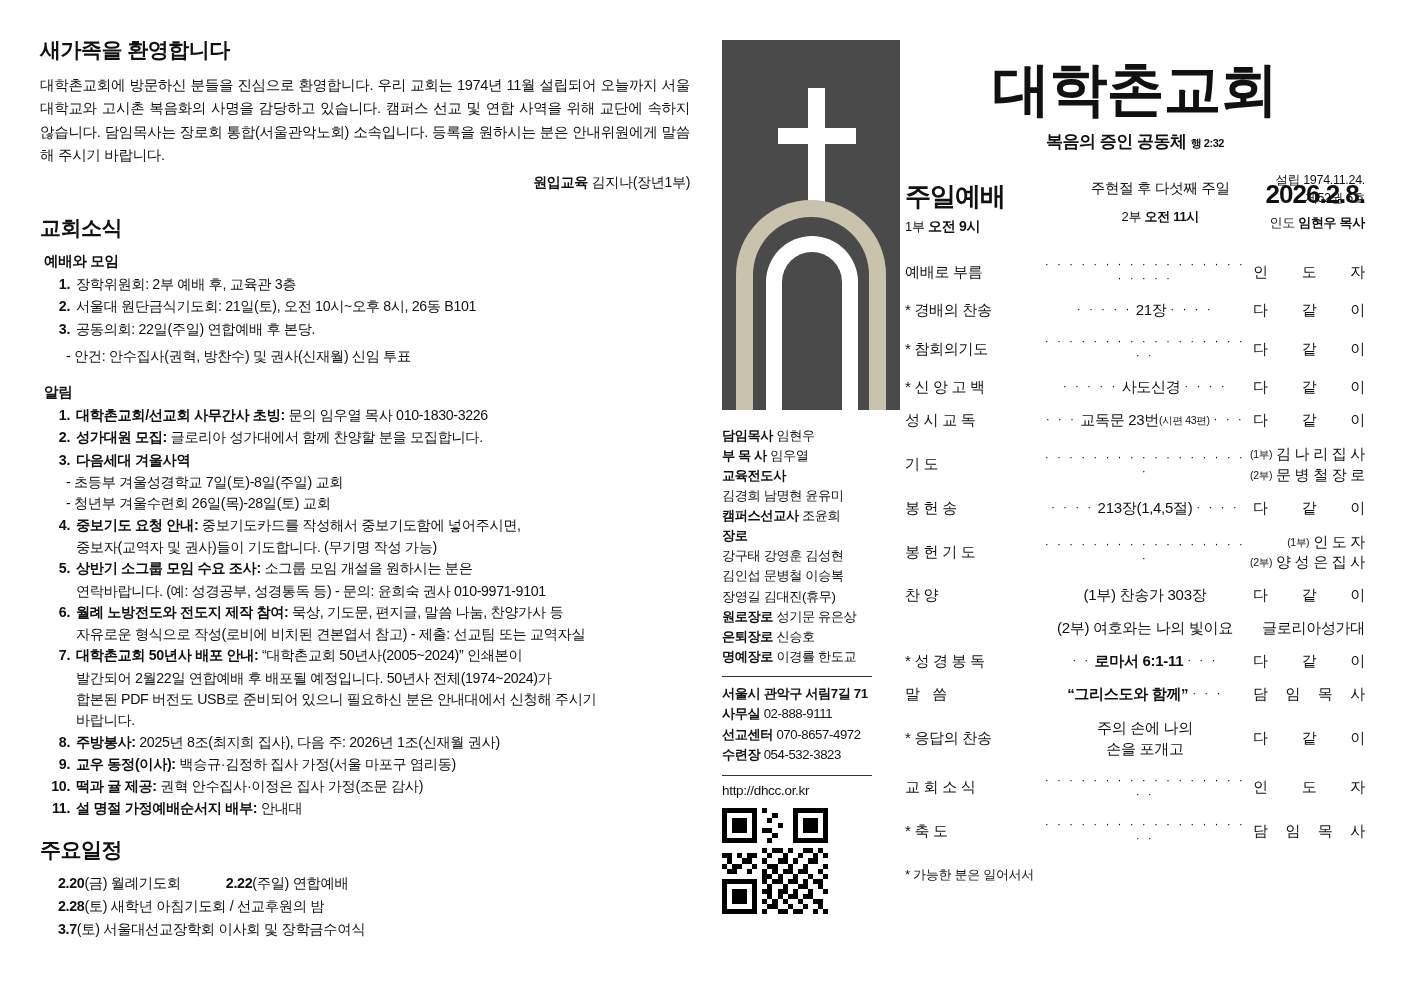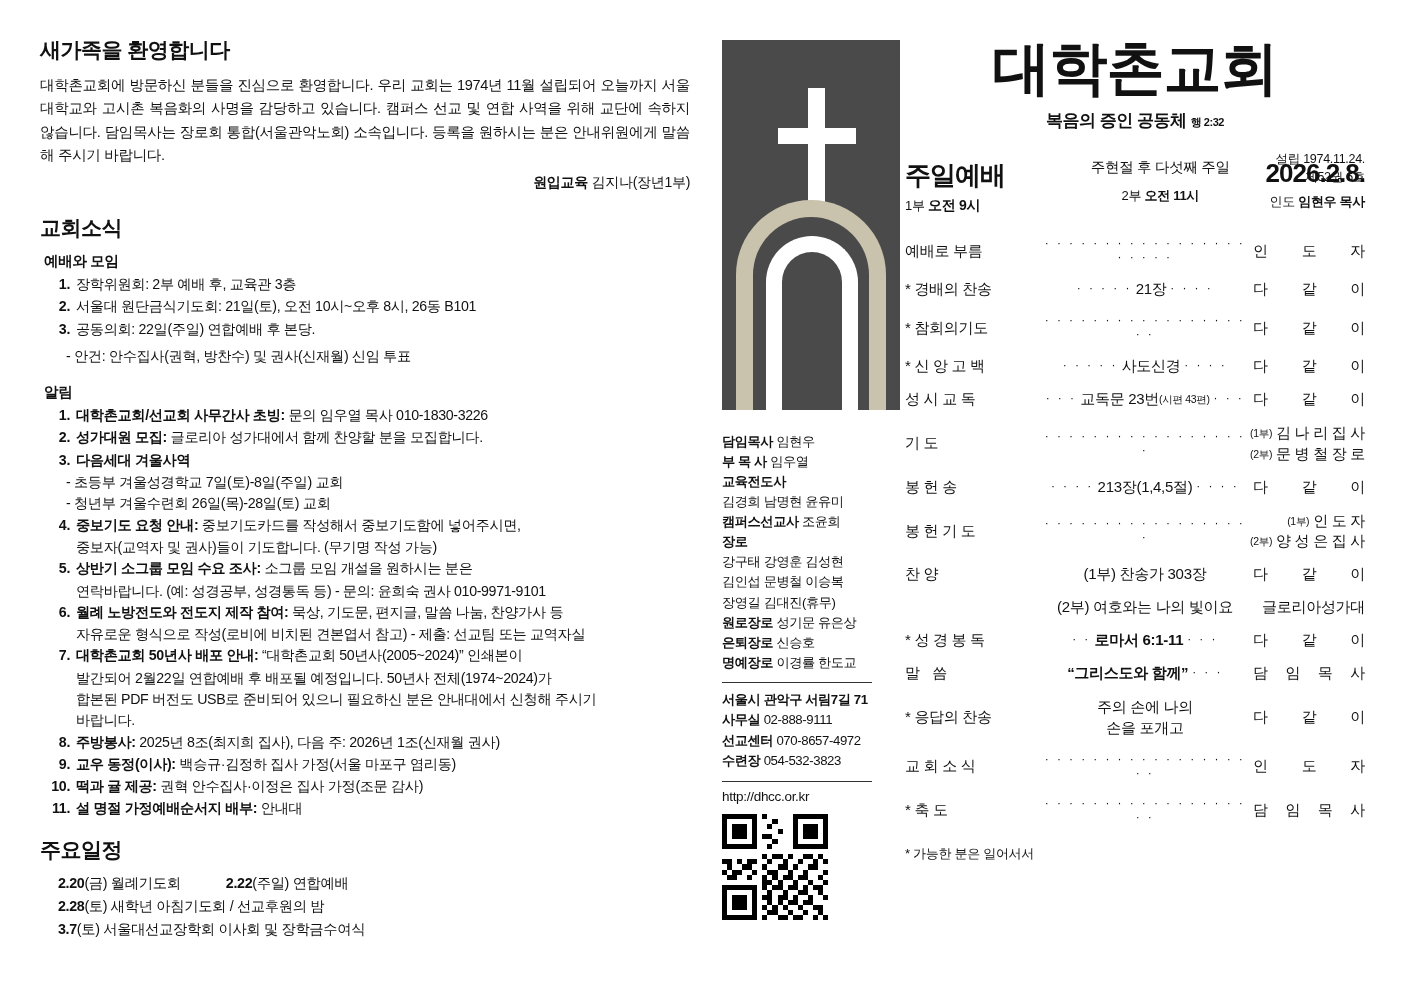--- a/index.html
+++ b/index.html
@@ -67,34 +67,34 @@
   .logo-box .arc-outer{
     position:absolute;left:14px;top:160px;width:150px;height:230px;
     border:17px solid #c9c2ad;border-radius:75px 75px 0 0;border-bottom:none;
     box-sizing:border-box;
   }
   .logo-box .arc-inner{
     position:absolute;left:44px;top:196px;width:92px;height:200px;
     border:16px solid #ffffff;border-radius:46px 46px 0 0;border-bottom:none;
     box-sizing:border-box;
   }
-  .staff{margin-top:22px;font-size:13.2px;line-height:1.52;letter-spacing:-0.4px;}
+  .staff{margin-top:16px;font-size:13.2px;line-height:1.52;letter-spacing:-0.4px;}
   .staff .b{font-weight:bold;}
   .staff .row{margin:0;}
   .sep{
     border:none;border-top:1px solid #333;width:150px;margin:9px 0 7px 0;
   }
   .addr{font-size:13.2px;line-height:1.55;letter-spacing:-0.4px;}
   .addr .b{font-weight:bold;}
   .url{font-size:13.5px;margin-top:4px;letter-spacing:-0.3px;}
   .qr{margin-top:10px;width:106px;height:106px;}
   .qr svg{display:block;}
 
   
-  .right{position:absolute;left:905px;top:23px;width:460px;}
+  .right{position:absolute;left:905px;top:44px;width:460px;}
   .ch-name{
     font-size:58px;font-weight:bold;text-align:center;letter-spacing:-1px;
     line-height:1;margin:16px 0 0 0;
   }
   .ch-sub{
     text-align:center;font-size:17px;font-weight:bold;margin-top:12px;letter-spacing:-0.5px;
   }
   .ch-sub .vs{font-size:11px;font-weight:bold;}
   .meta{
     text-align:right;font-size:12.5px;line-height:1.45;margin-top:18px;letter-spacing:-0.3px;

